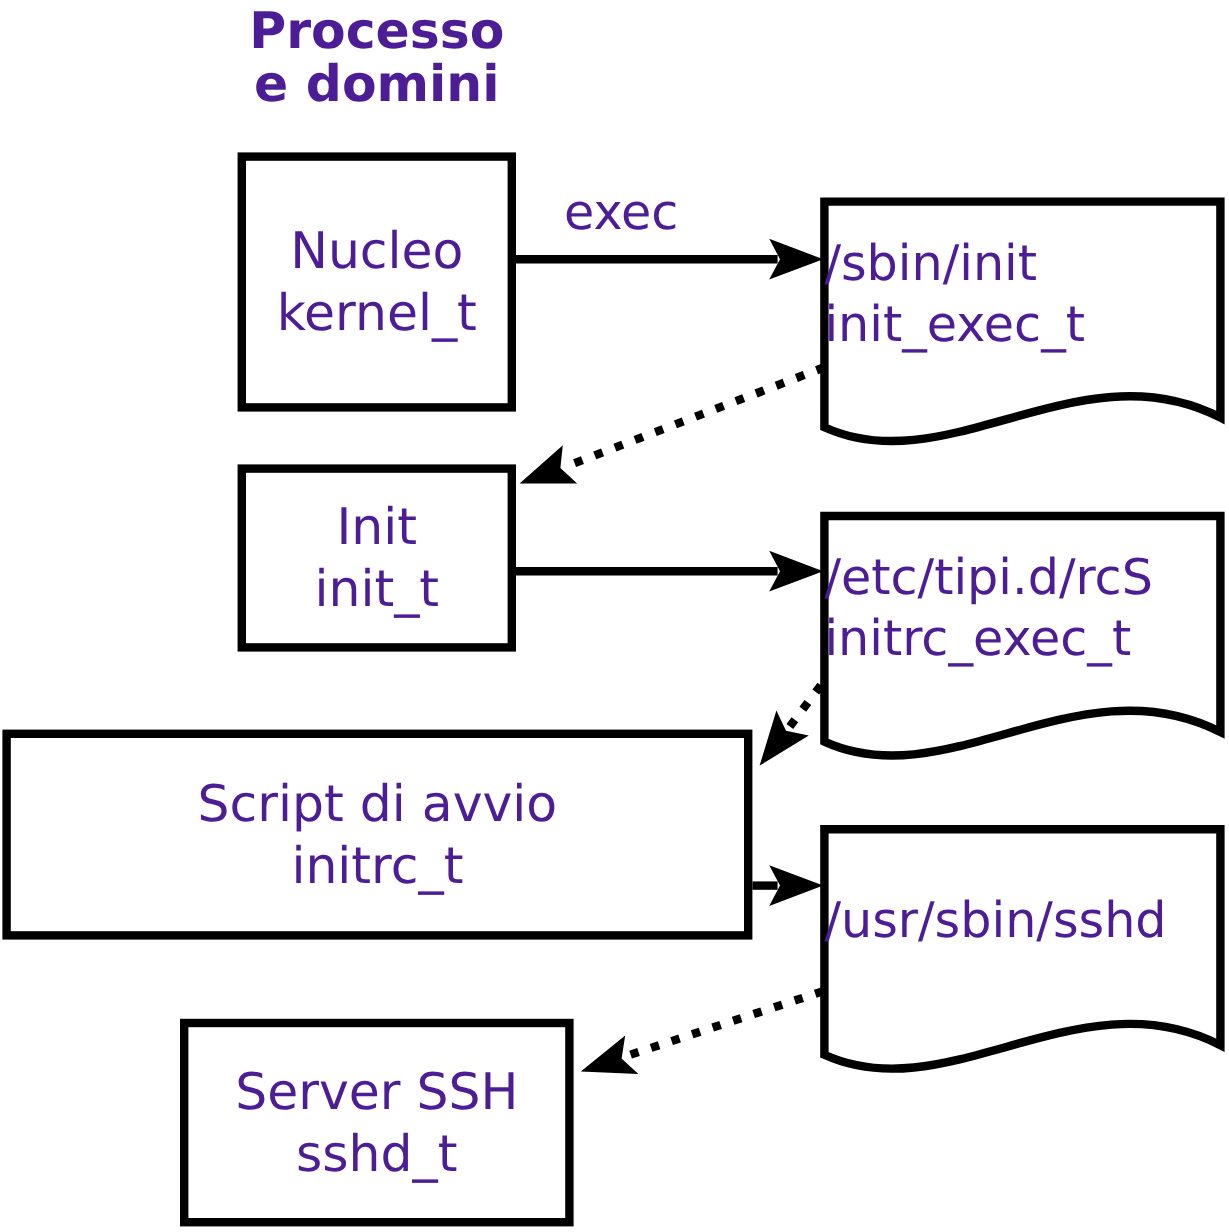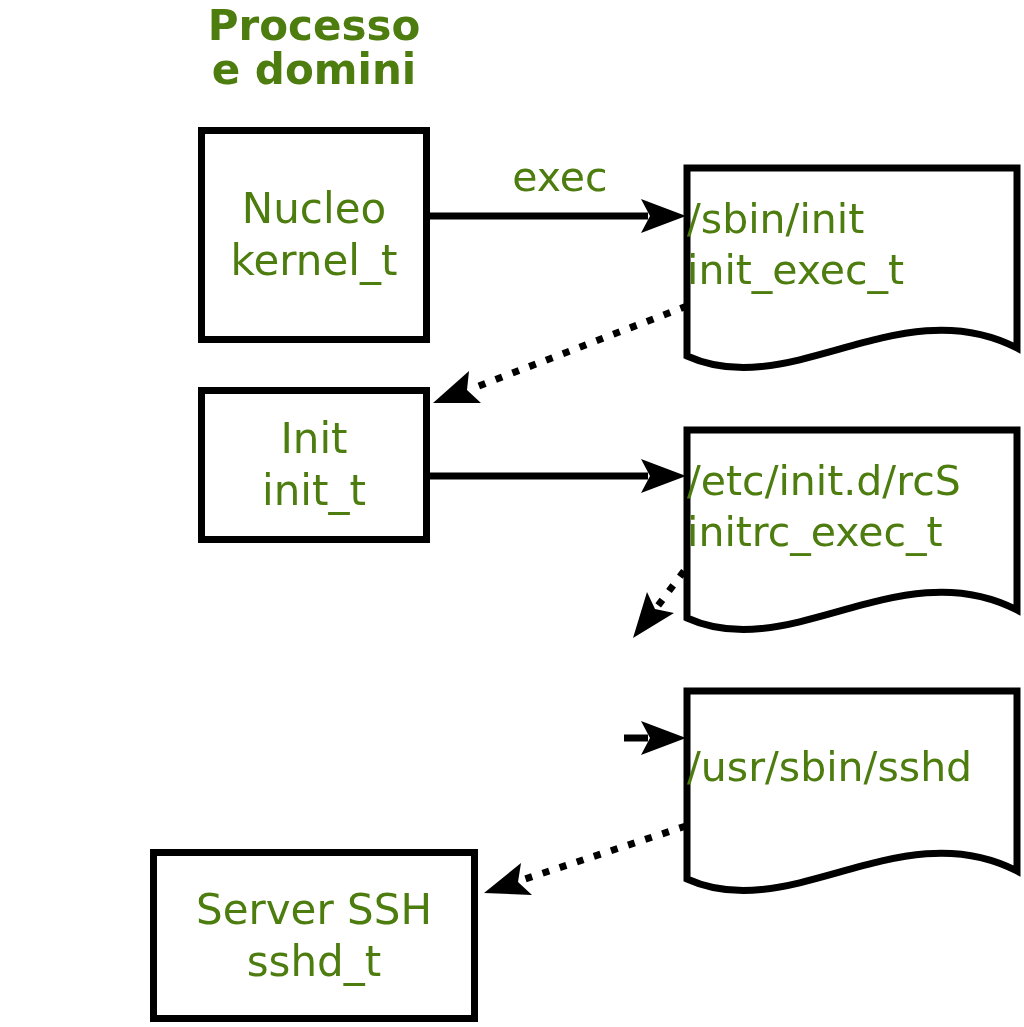--- a/index.html
+++ b/index.html
@@ -2,21 +2,21 @@
 <html><head>
 <meta charset="utf-8">
 <style>
   html, body { margin: 0; padding: 0; background: #ffffff; }
   #canvas {
     position: relative;
     width: 1024px;
     height: 1027px;
     background: #ffffff;
     font-family: "DejaVu Sans", "Liberation Sans", sans-serif;
-    color: #4d7c0f;
+    color: #4c1d95;
     overflow: hidden;
   }
   #edges-svg {
     position: absolute;
     left: 0; top: 0;
     z-index: 1;
   }
   .col-header {
     position: absolute;
     top: 4px;
@@ -44,21 +44,20 @@
   .doc-text {
     position: absolute;
     width: 330px;
     font-size: 41px;
     line-height: 51px;
     z-index: 2;
   }
   .edge-label {
     position: absolute;
     width: 180px;
-    text-align: center;
     font-size: 41px;
     line-height: 44px;
     z-index: 2;
   }
   .doc-shape { fill: #ffffff; stroke: #000000; stroke-width: 7; stroke-linejoin: miter; }
   .solid-line { stroke: #000000; stroke-width: 7; fill: none; }
   .dotted-line { stroke: #000000; stroke-width: 7; fill: none; stroke-dasharray: 7 11; stroke-linecap: butt; }
   .arrow-head { fill: #000000; stroke: none; }
 </style>
 </head>
@@ -99,33 +98,37 @@
   <div class="pbox" style="left:198px; top:127px; width:232px; height:216px;">
     <div>Nucleo</div>
     <div>kernel_t</div>
   </div>
 
   <div class="pbox" style="left:198px; top:387px; width:232px; height:156px;">
     <div>Init</div>
     <div>init_t</div>
   </div>
 
+  <div class="pbox" style="left:2px; top:608px; width:625px; height:175px;">
+    <div>Script di avvio</div>
+    <div>initrc_t</div>
+  </div>
 
   <div class="pbox" style="left:150px; top:849px; width:328px; height:173px;">
     <div>Server SSH</div>
     <div>sshd_t</div>
   </div>
 
   <div class="doc-text" style="left:687px; top:194px;">
     <div>/sbin/init</div>
     <div>init_exec_t</div>
   </div>
 
   <div class="doc-text" style="left:687px; top:456px;">
-    <div>/etc/init.d/rcS</div>
+    <div>/etc/tipi.d/rcS</div>
     <div>initrc_exec_t</div>
   </div>
 
   <div class="doc-text" style="left:687px; top:742px;">
     <div>/usr/sbin/sshd</div>
   </div>
 
   <div class="edge-label" style="left:470px; top:155px;">exec</div>
 
 </div>

